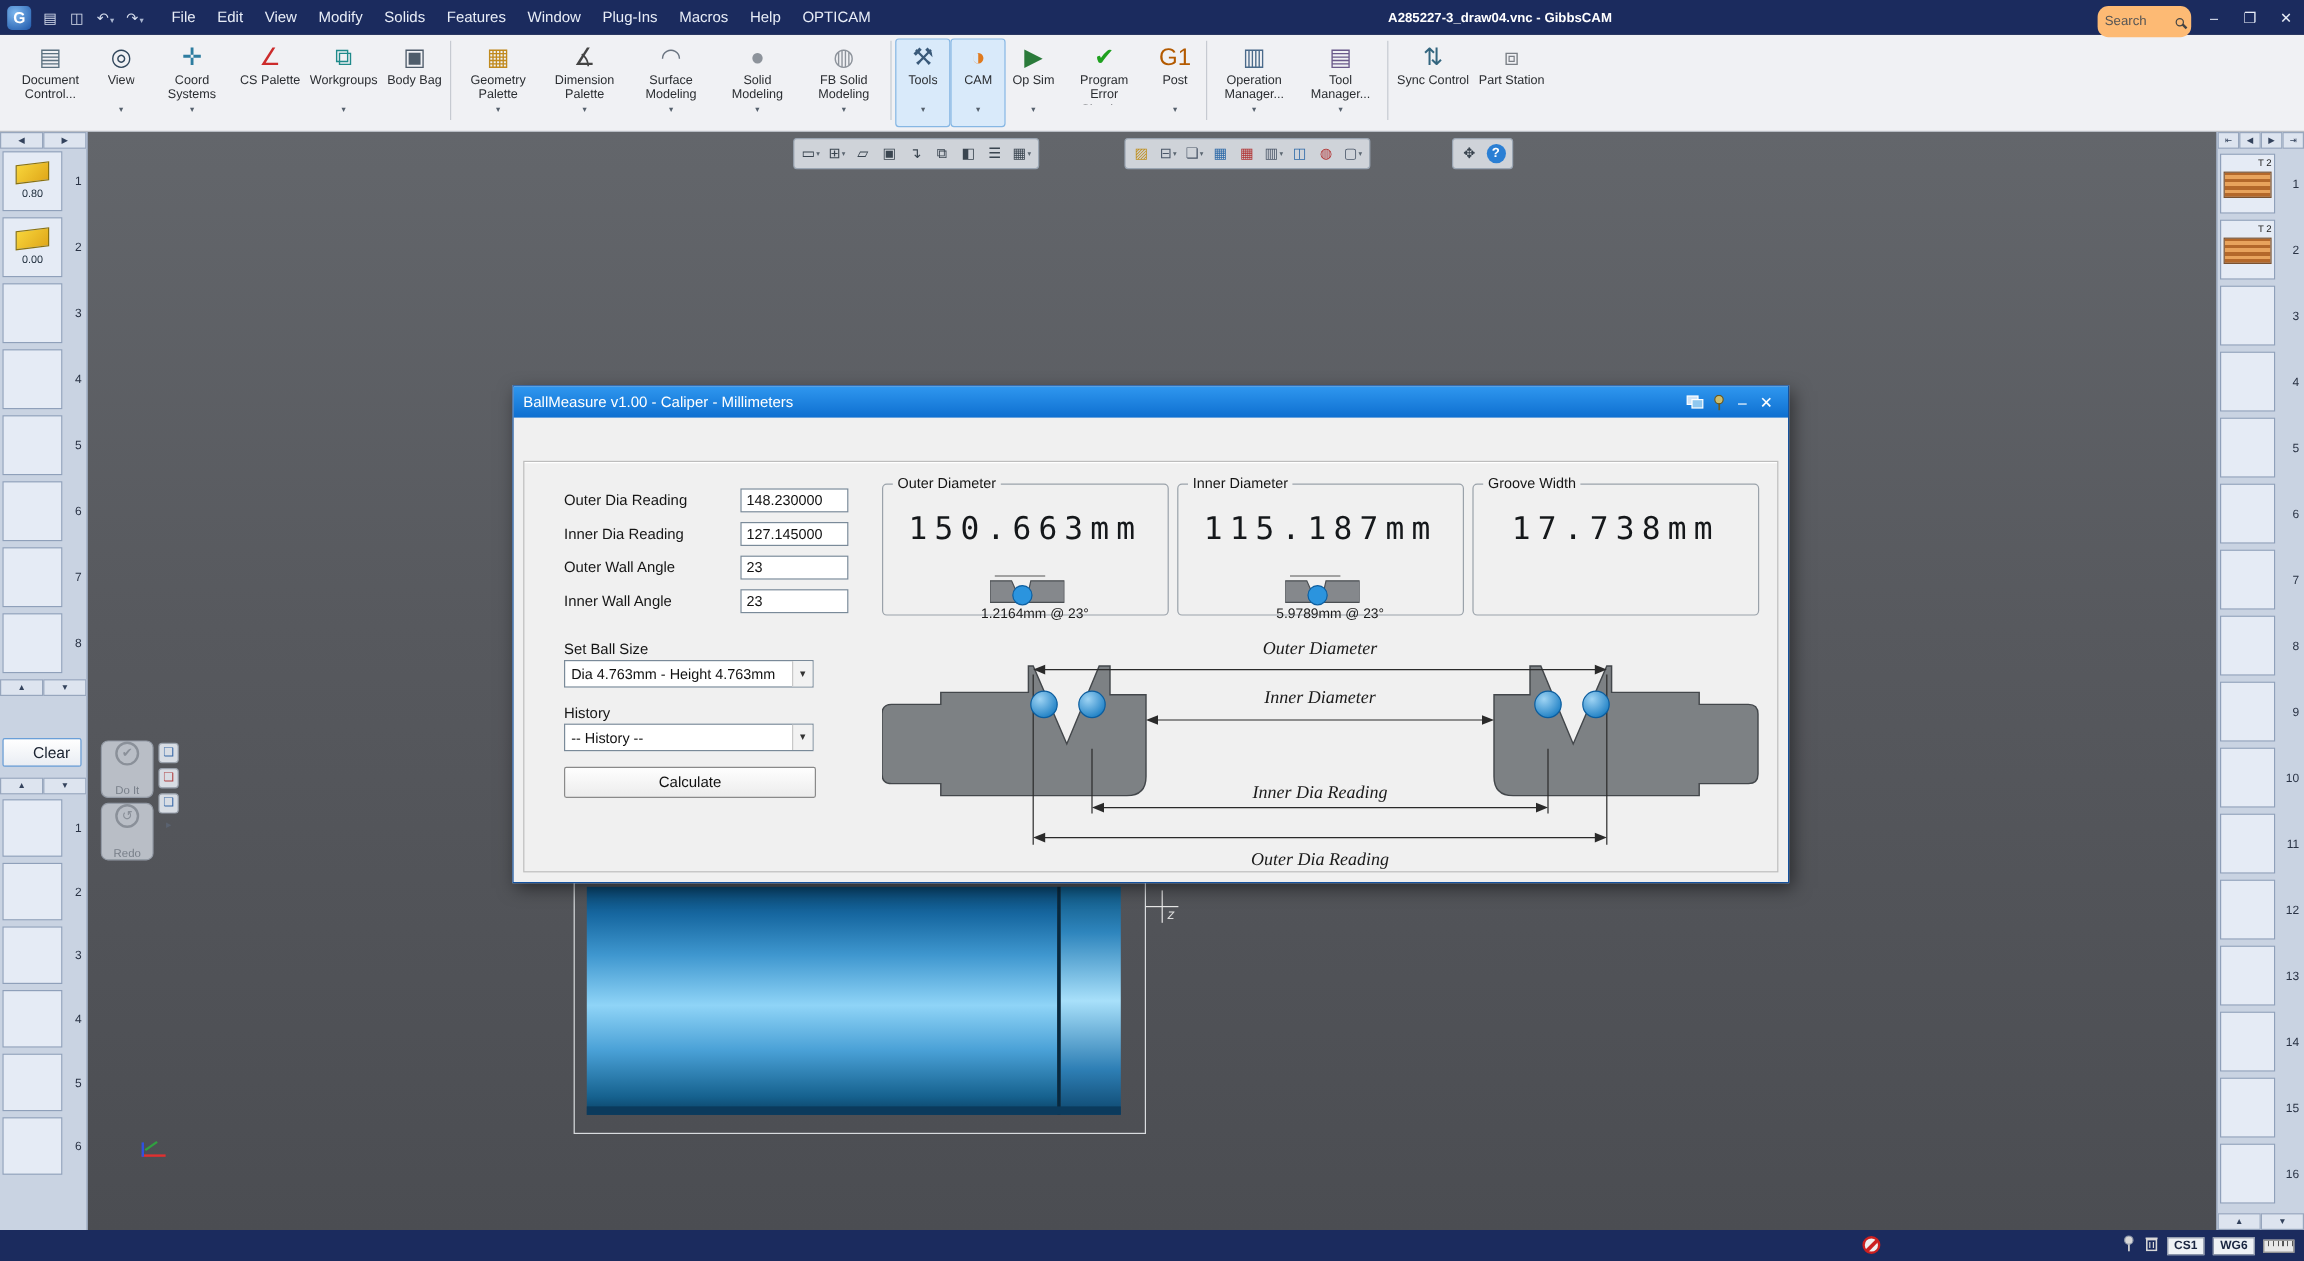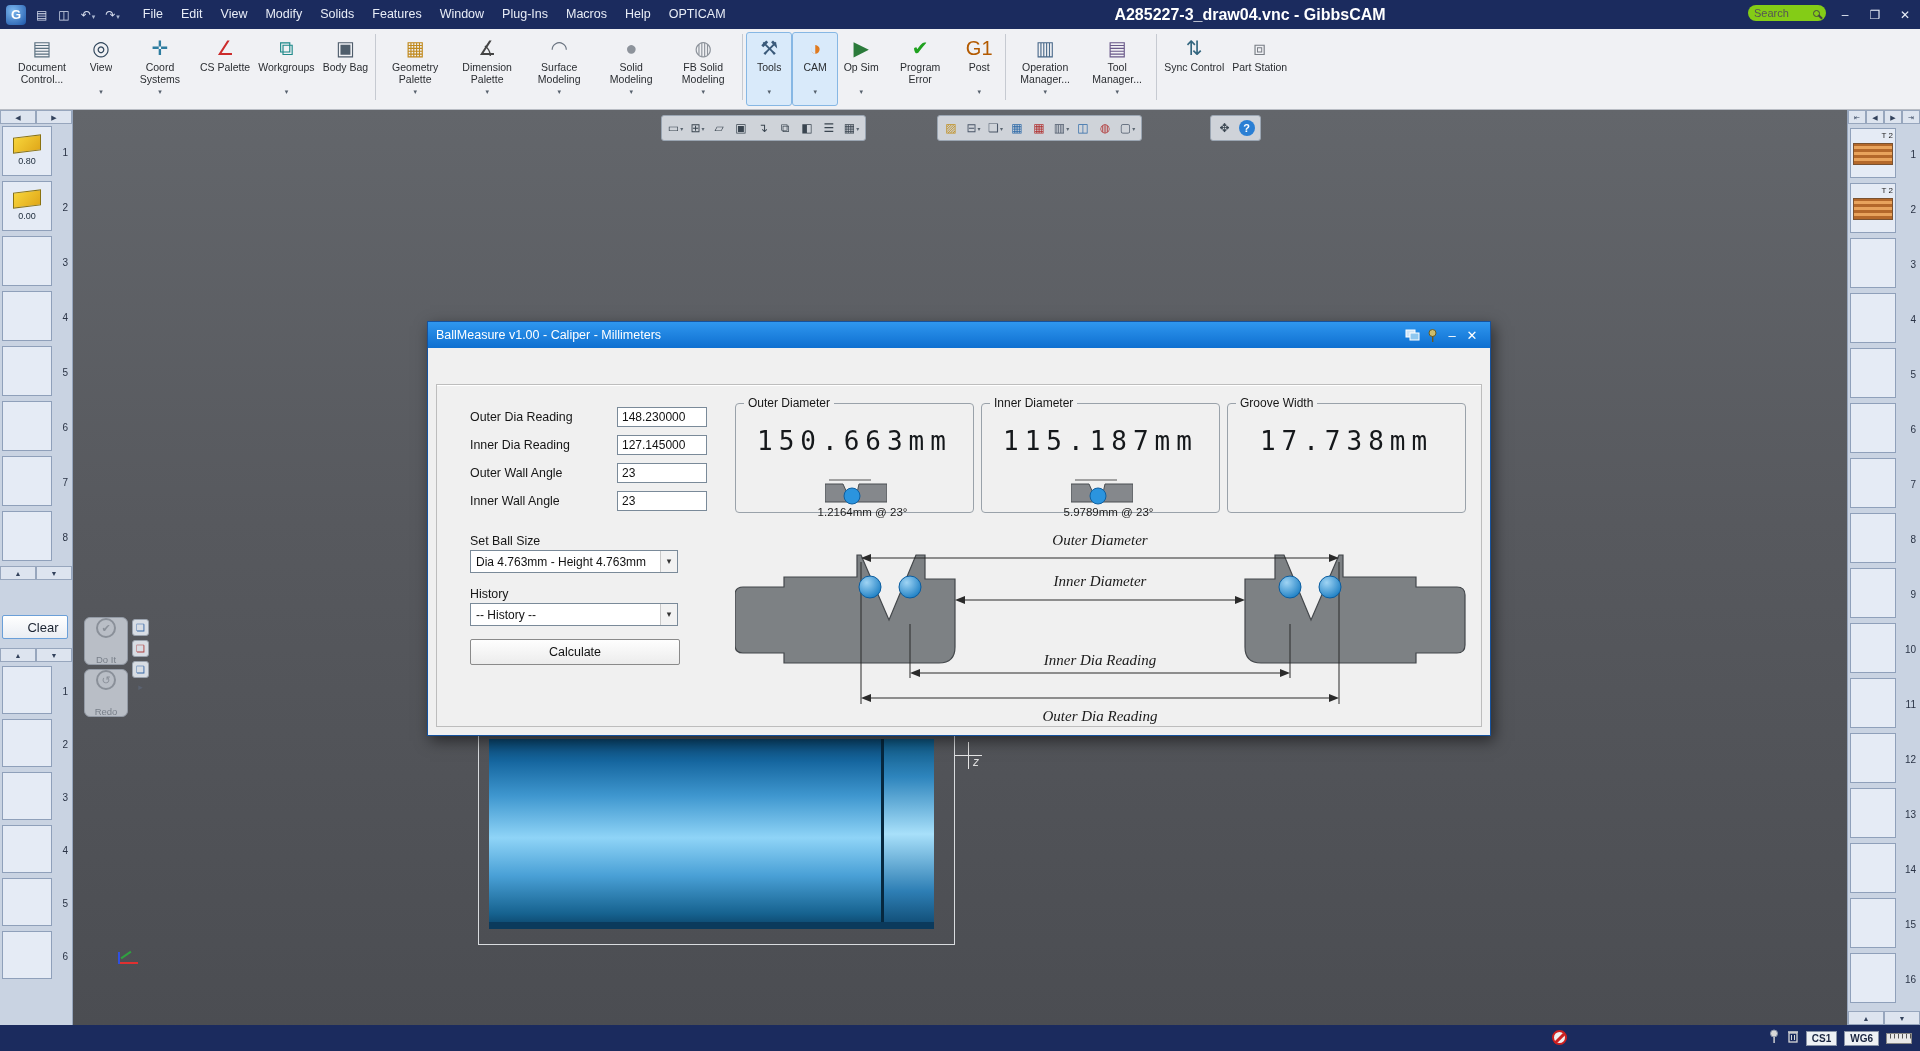--- a/index.html
+++ b/index.html
@@ -6,22 +6,22 @@
   html,body { width:1920px; height:1051px; overflow:hidden; font-family:"Liberation Sans",sans-serif; background:#505258; }
 
   
   .titlebar { position:absolute; left:0; top:0; width:1920px; height:29px; background:#1b2b5e; display:flex; align-items:center; color:#fff; z-index:60; }
   .app-icon { width:20px; height:20px; margin:0 6px 0 6px; border-radius:4px; background:radial-gradient(circle at 35% 30%,#7db8ef,#1c55a8); color:#fff; font-weight:bold; font-size:13px; display:flex; align-items:center; justify-content:center; }
   .qa { display:flex; gap:2px; margin-right:10px; }
   .qa-btn { background:transparent; border:none; color:#d7deee; font-size:12px; height:22px; padding:0 4px; cursor:default; }
   .qa-caret { font-size:7px; margin-left:1px; color:#aab6d0; }
   .menus { display:flex; }
   .menu { padding:0 9px; font-size:12.5px; line-height:29px; color:#e8edf7; }
-  .tb-title { position:absolute; left:1020px; width:460px; text-align:center; font-size:16px; color:#ffffff; font-weight:bold; }
-  .search { position:absolute; right:94px; top:5px; width:78px; height:16px; background:#84cc16; border-radius:9px; display:flex; align-items:center; justify-content:space-between; padding:0 6px; }
+  .tb-title { position:absolute; left:1020px; width:460px; text-align:center; font-size:11px; color:#ffffff; font-weight:bold; }
+  .search { position:absolute; right:94px; top:5px; width:78px; height:26px; background:#fdba74; border-radius:9px; display:flex; align-items:center; justify-content:space-between; padding:0 6px; }
   .search-label { font-size:11px; color:#555; }
   .mag { width:7px; height:7px; border:1.6px solid #444; border-radius:50%; position:relative; }
   .mag::after { content:""; position:absolute; width:5px; height:1.6px; background:#444; transform:rotate(45deg); right:-4px; bottom:-2px; }
   .winbtns { position:absolute; right:0; top:0; display:flex; }
   .winbtn { width:30px; height:29px; background:transparent; border:none; color:#e8edf7; font-size:12px; }
 
   
   .ribbon { position:absolute; left:0; top:29px; width:1920px; height:81px; background:#f0f1f4; border-bottom:1px solid #b9bdc4; display:flex; align-items:flex-start; padding:3px 0 0 6px; z-index:55; }
   .rib-item { width:auto; min-width:46px; max-width:72px; height:74px; display:flex; flex-direction:column; align-items:center; padding:2px 3px 0 3px; border:1px solid transparent; border-radius:3px; }
   .rib-item.selected { background:#d9eafa; border-color:#86b7e4; }

